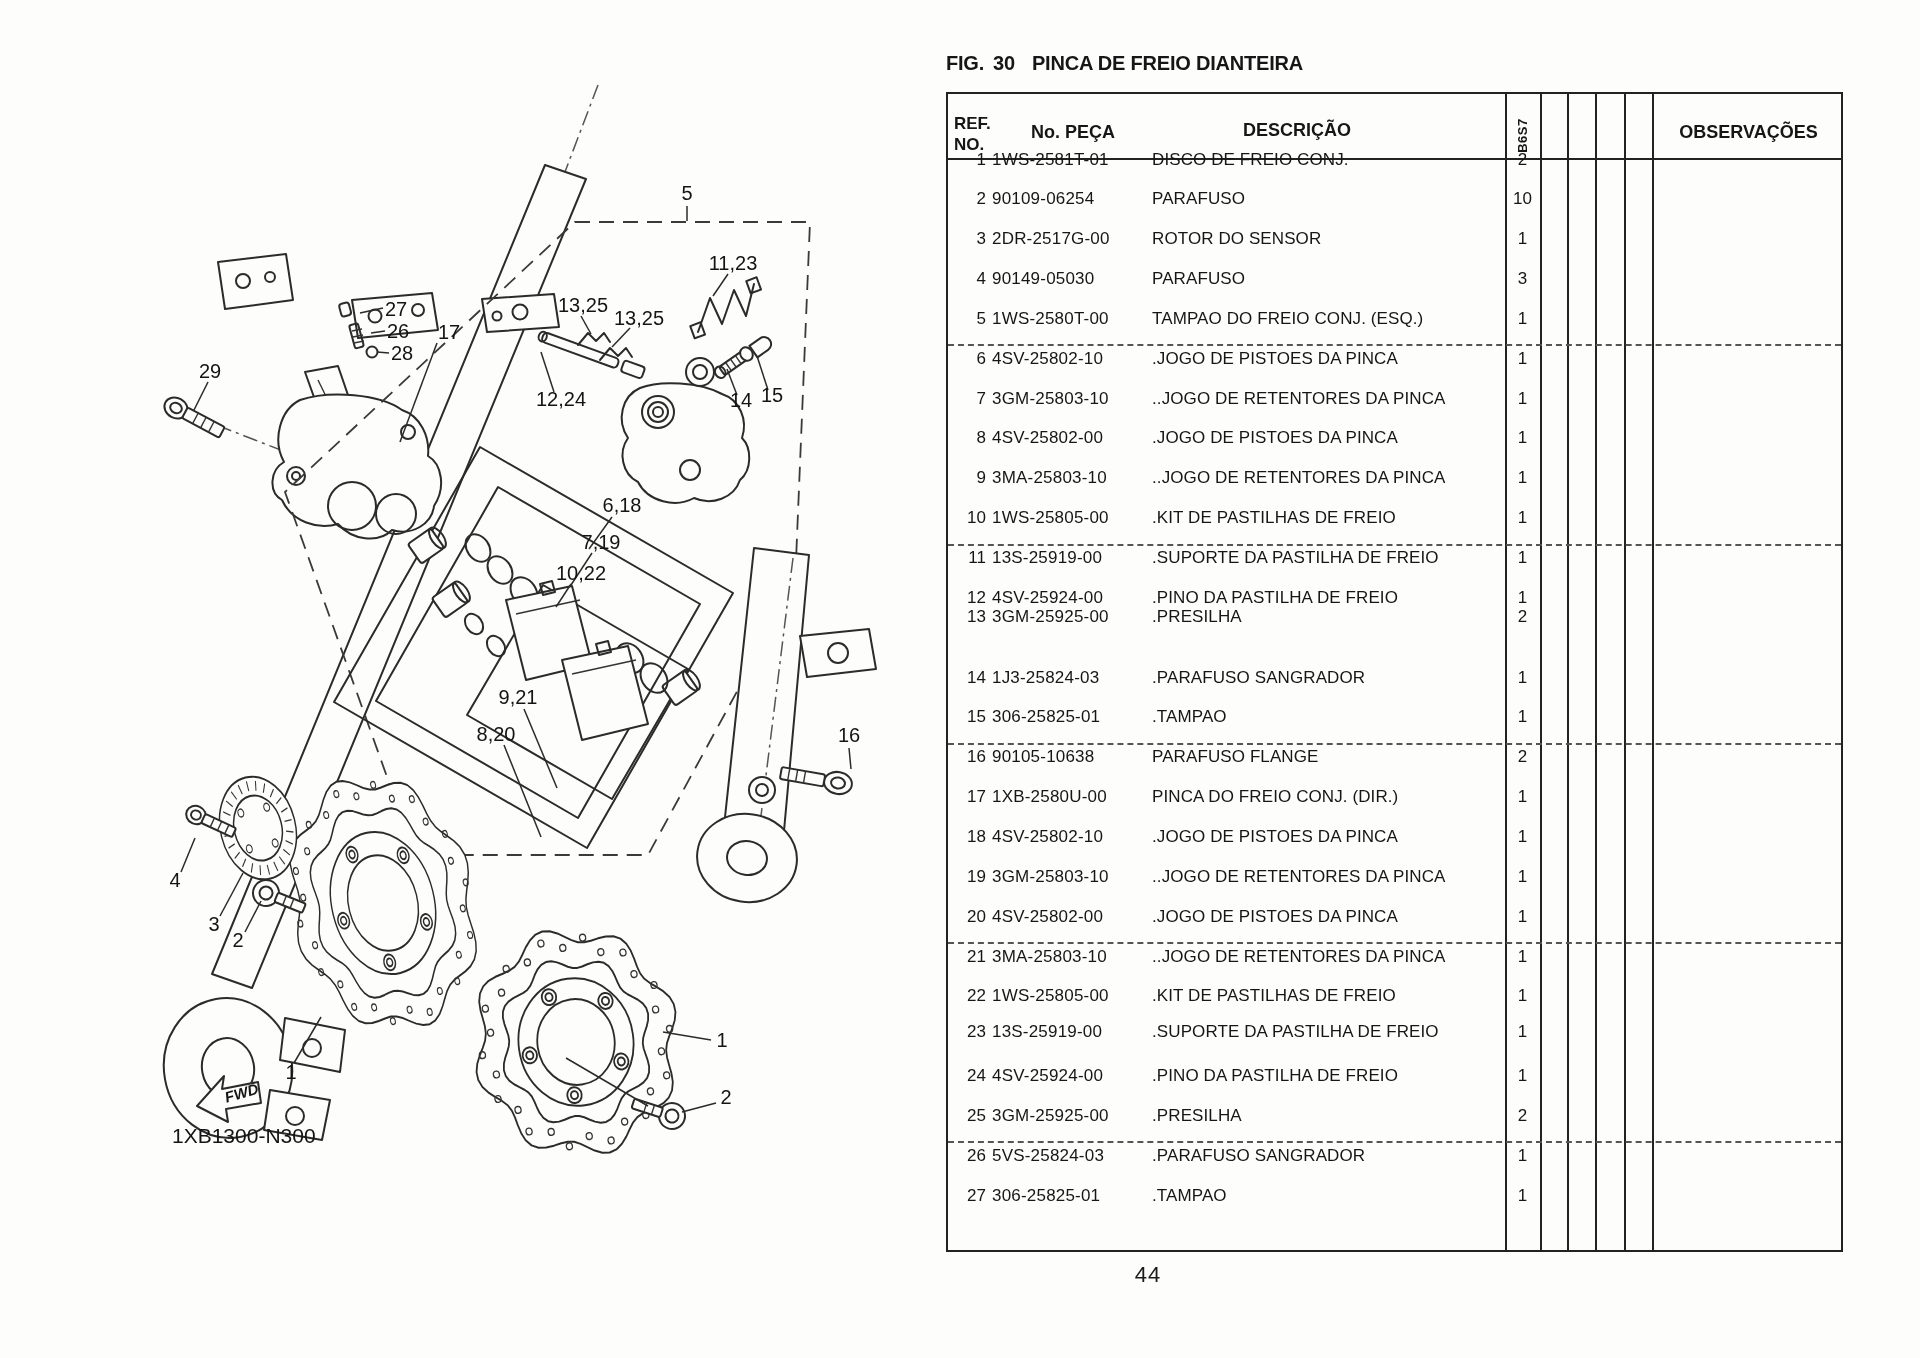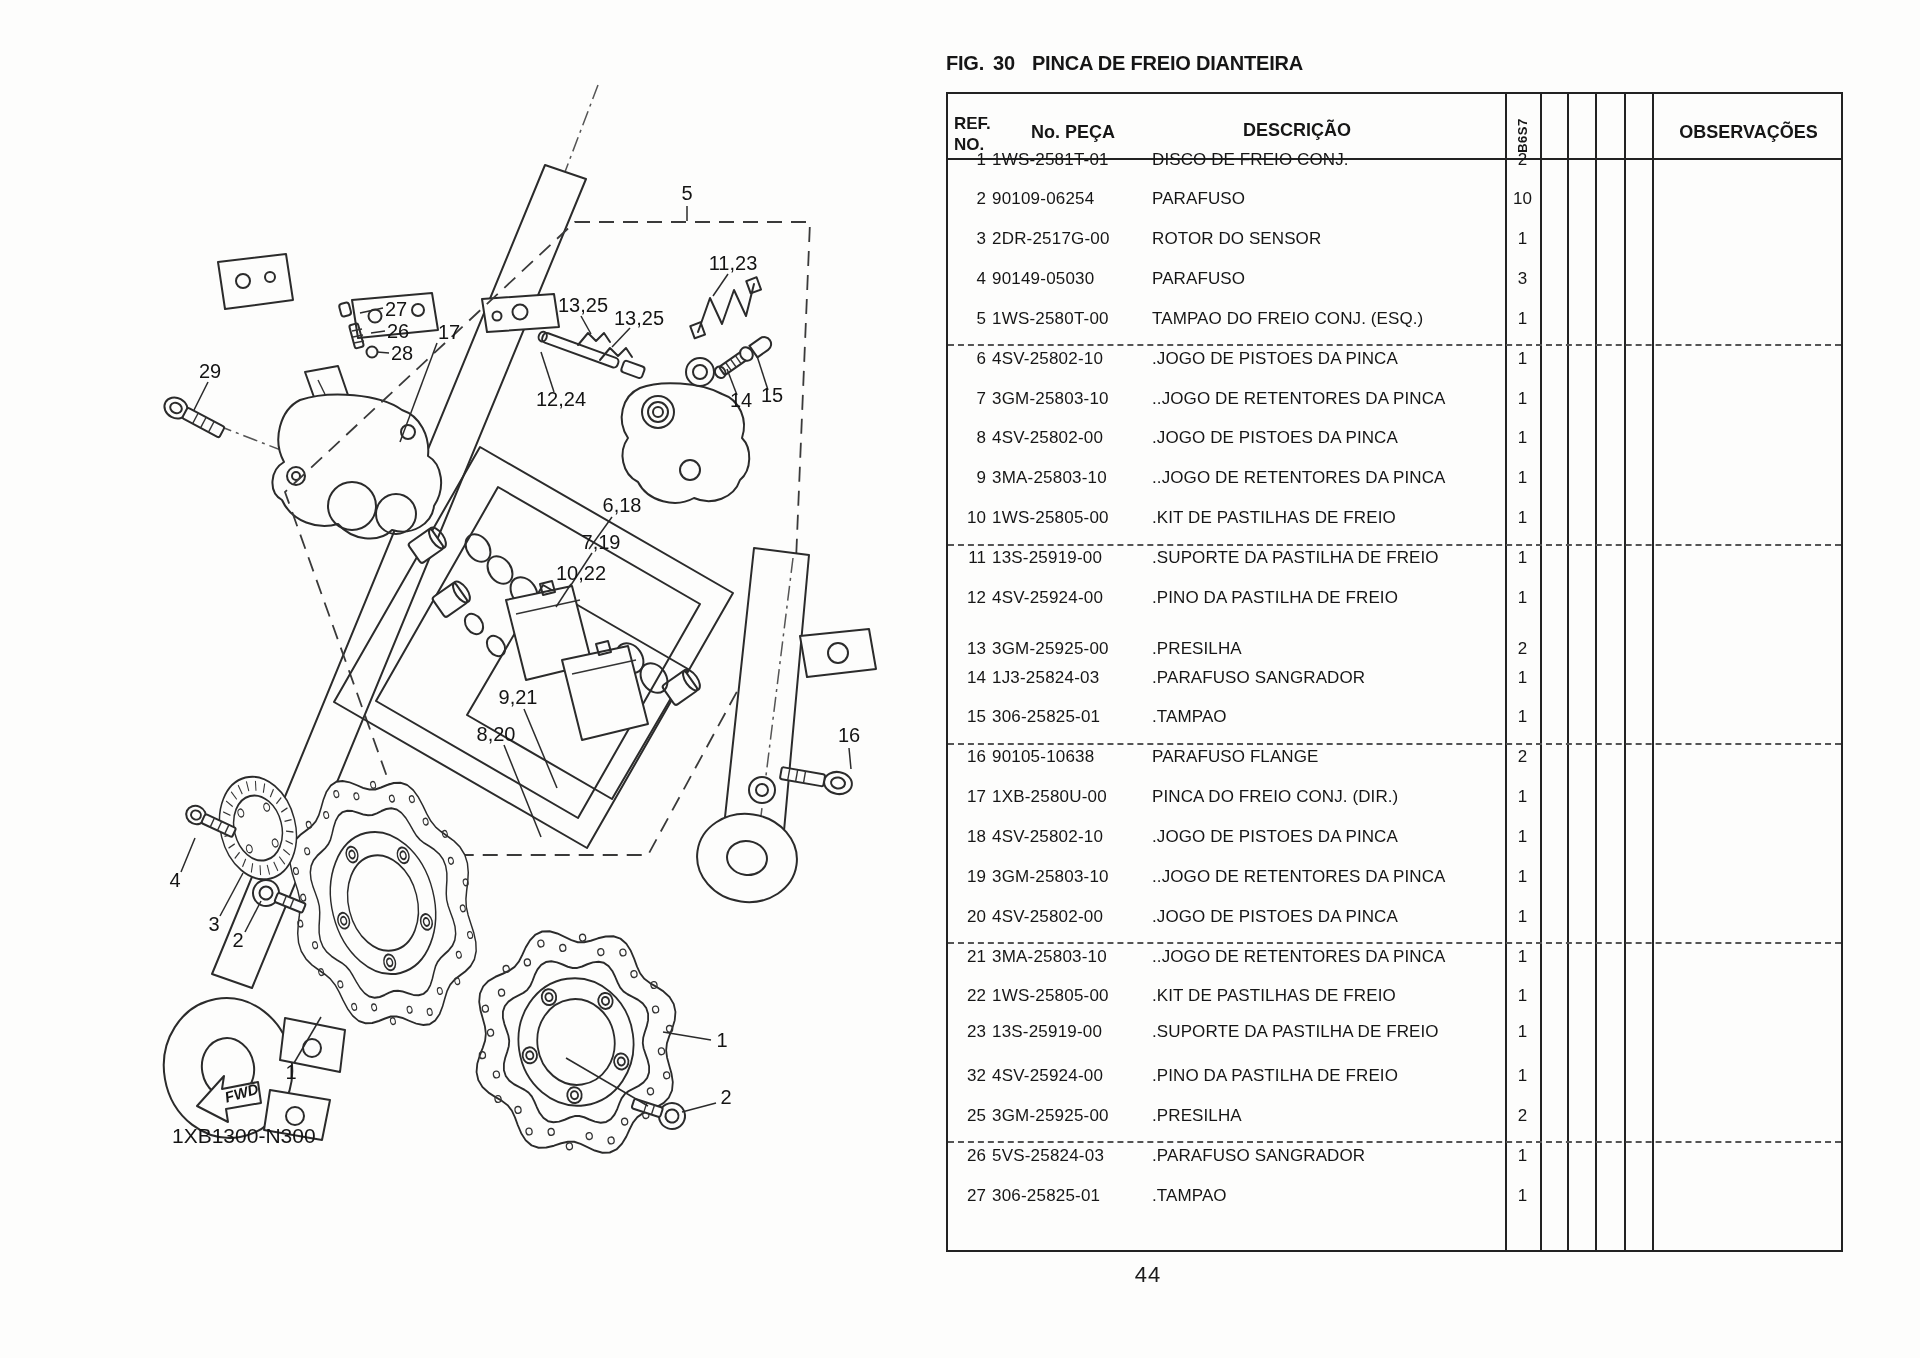--- a/index.html
+++ b/index.html
@@ -505,21 +505,21 @@
           <span class="c-part">13S-25919-00</span>
           <span class="c-desc">.SUPORTE DA PASTILHA DE FREIO</span>
           <span class="c-qty">1</span>
         </div>
         <div class="trow" style="top: 492.85px;">
           <span class="c-ref">12</span>
           <span class="c-part">4SV-25924-00</span>
           <span class="c-desc">.PINO DA PASTILHA DE FREIO</span>
           <span class="c-qty">1</span>
         </div>
-        <div class="trow" style="top: 544px;">
+        <div class="trow" style="top: 512px;">
           <span class="c-ref">13</span>
           <span class="c-part">3GM-25925-00</span>
           <span class="c-desc">.PRESILHA</span>
           <span class="c-qty">2</span>
         </div>
         <div class="trow" style="top: 572.55px;">
           <span class="c-ref">14</span>
           <span class="c-part">1J3-25824-03</span>
           <span class="c-desc">.PARAFUSO SANGRADOR</span>
           <span class="c-qty">1</span>
@@ -572,21 +572,21 @@
           <span class="c-desc">.KIT DE PASTILHAS DE FREIO</span>
           <span class="c-qty">1</span>
         </div>
         <div class="trow" style="top: 927px;">
           <span class="c-ref">23</span>
           <span class="c-part">13S-25919-00</span>
           <span class="c-desc">.SUPORTE DA PASTILHA DE FREIO</span>
           <span class="c-qty">1</span>
         </div>
         <div class="trow" style="top: 971.05px;">
-          <span class="c-ref">32</span>
+          <span class="c-ref">24</span>
           <span class="c-part">4SV-25924-00</span>
           <span class="c-desc">.PINO DA PASTILHA DE FREIO</span>
           <span class="c-qty">1</span>
         </div>
         <div class="trow" style="top: 1010.9px;">
           <span class="c-ref">25</span>
           <span class="c-part">3GM-25925-00</span>
           <span class="c-desc">.PRESILHA</span>
           <span class="c-qty">2</span>
         </div>

